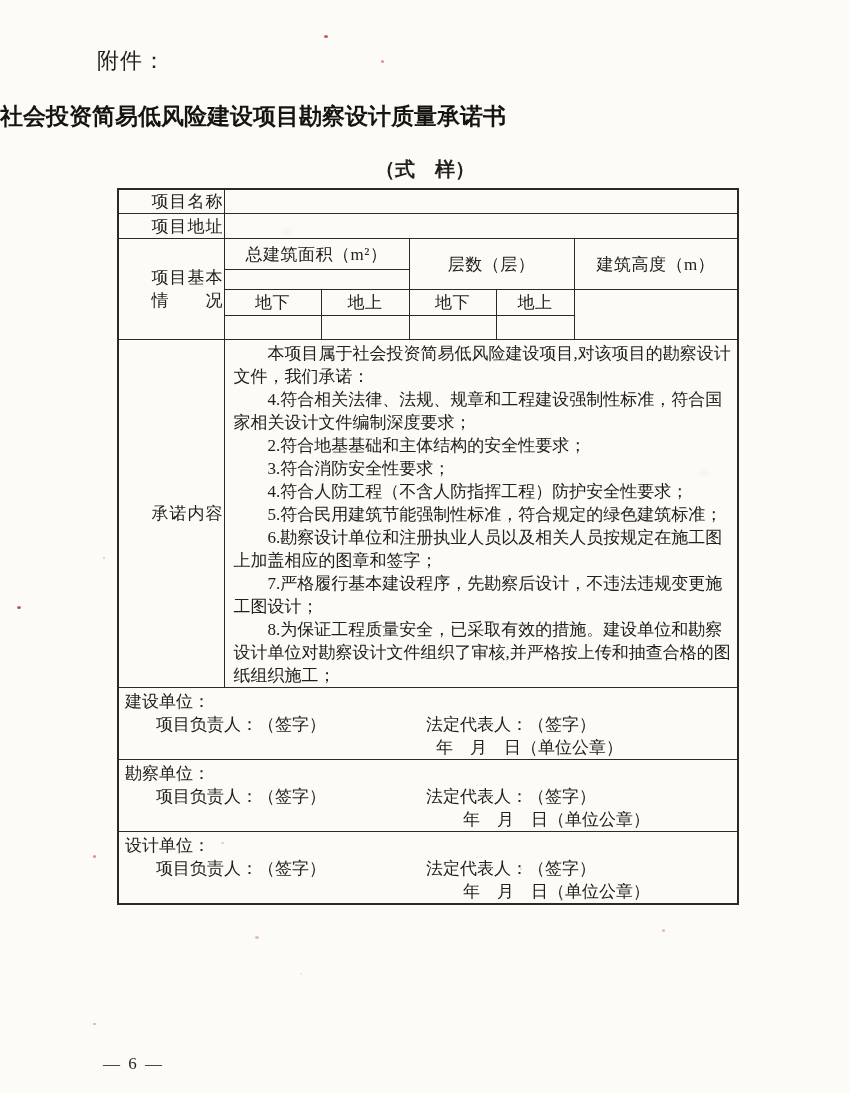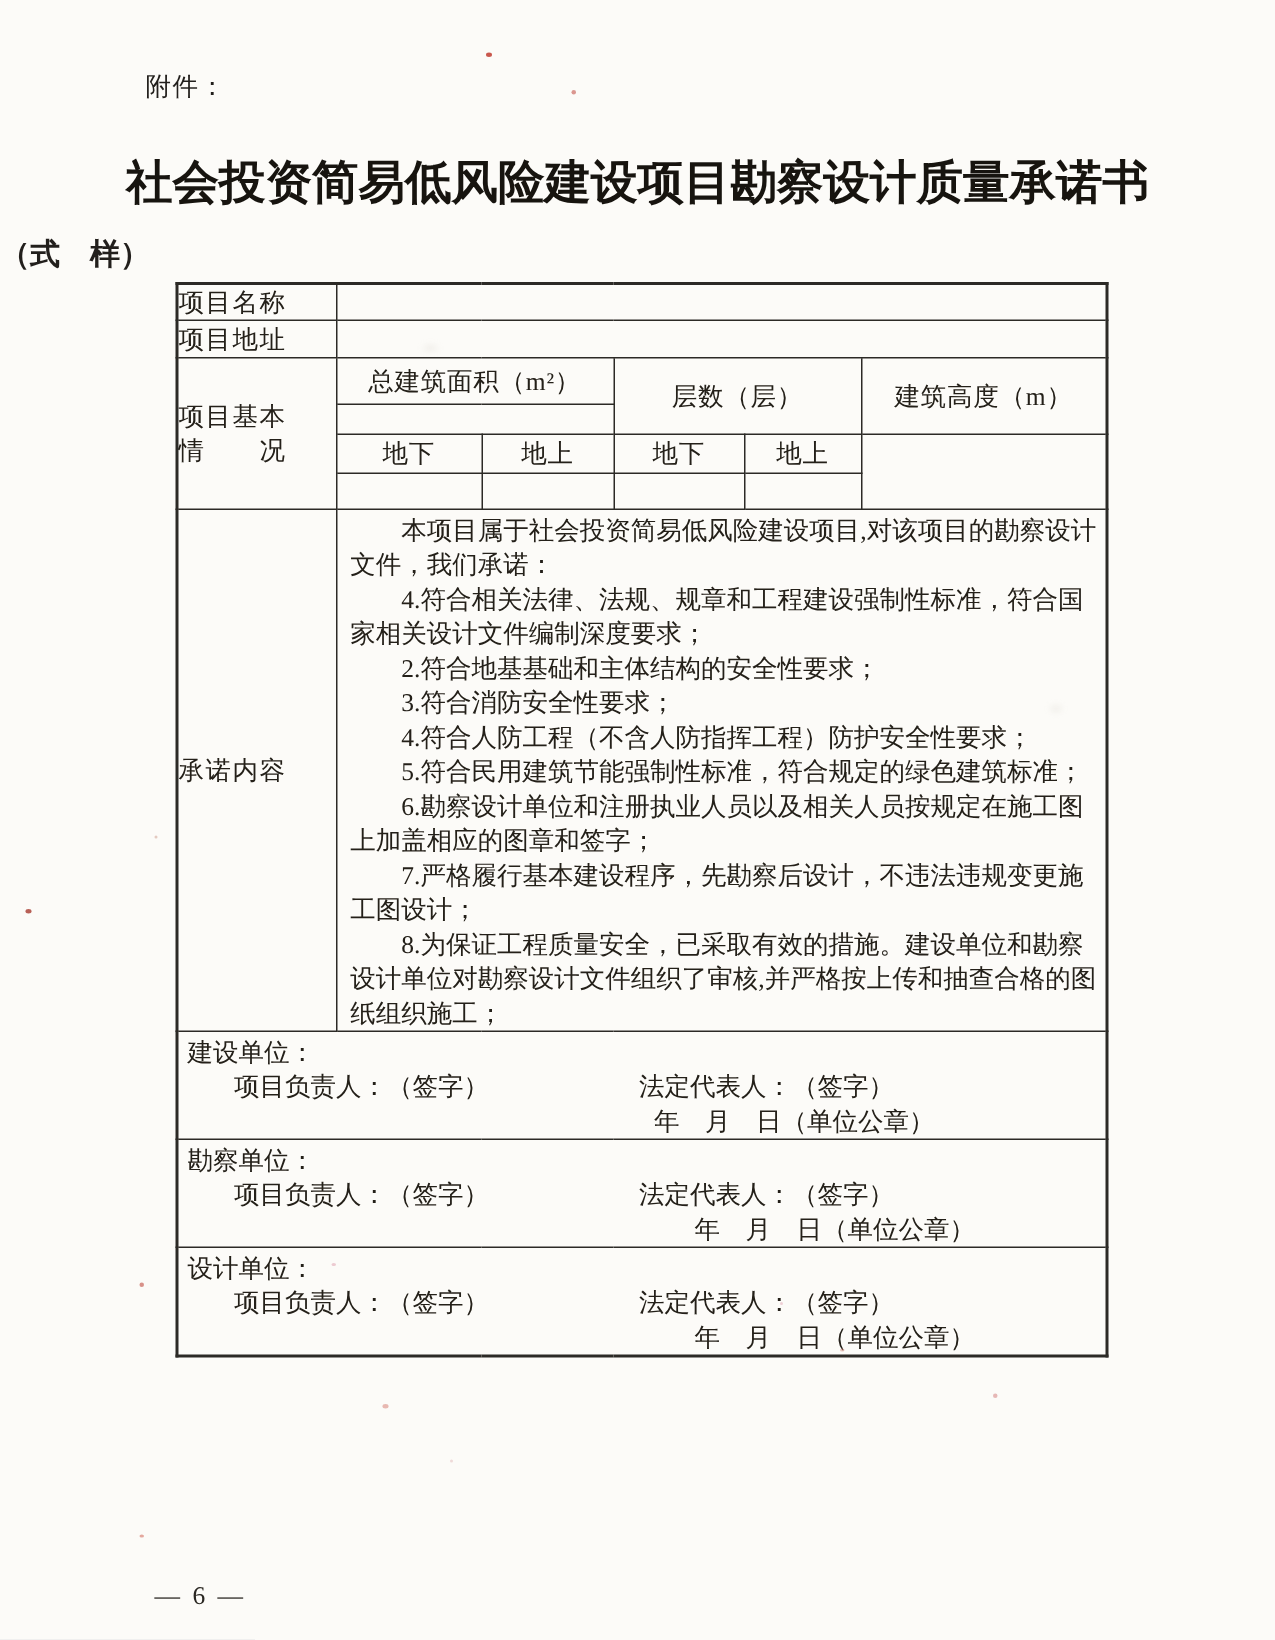--- a/index.html
+++ b/index.html
@@ -11,57 +11,58 @@
     margin: 0 auto;
     background: #fcfbf8;
     color: #221f1c;
     font-family: "Liberation Serif", "DejaVu Serif", serif;
     overflow: hidden;
   }
   .attachment {
     position: absolute;
     left: 97px;
     top: 46px;
-    font-size: 17px;
+    font-size: 22px;
     letter-spacing: 1px;
   }
   .title {
     position: absolute;
     left: 0; right: 0;
     top: 101px;
-    text-align: center;
+    text-align: left;
     font-family: "Liberation Sans", "DejaVu Sans", sans-serif;
     font-weight: 700;
-    font-size: 31px;
+    font-size: 23px;
     color: #17140f;
     letter-spacing: 0px;
   }
   .subtitle {
     position: absolute;
     left: 0; right: 0;
     top: 156px;
+    text-align: center;
     font-weight: 700;
     font-size: 20px;
   }
   table.form {
     position: absolute;
     left: 117px;
     top: 188px;
     width: 620px;
     border-collapse: collapse;
     table-layout: fixed;
     border: 2.5px solid #2c2a26;
   }
   table.form td {
     border: 1.5px solid #2c2a26;
     font-size: 17px;
     color: #242019;
     vertical-align: middle;
   }
-  td.lbl { text-align: left; letter-spacing: 1px; }
+  td.lbl { text-align: right; letter-spacing: 1px; }
   td.hdr { text-align: center; letter-spacing: 0.5px; }
   tr.r1 { height: 24px; }
   tr.r2 { height: 25px; }
   tr.r3 { height: 31px; }
   tr.r4 { height: 20px; }
   tr.r5 { height: 26px; }
   tr.r6 { height: 24px; }
   tr.r7 { height: 344px; }
   tr.sig-row-0 { height: 71px; }
   tr.sig-row-1 { height: 70px; }

